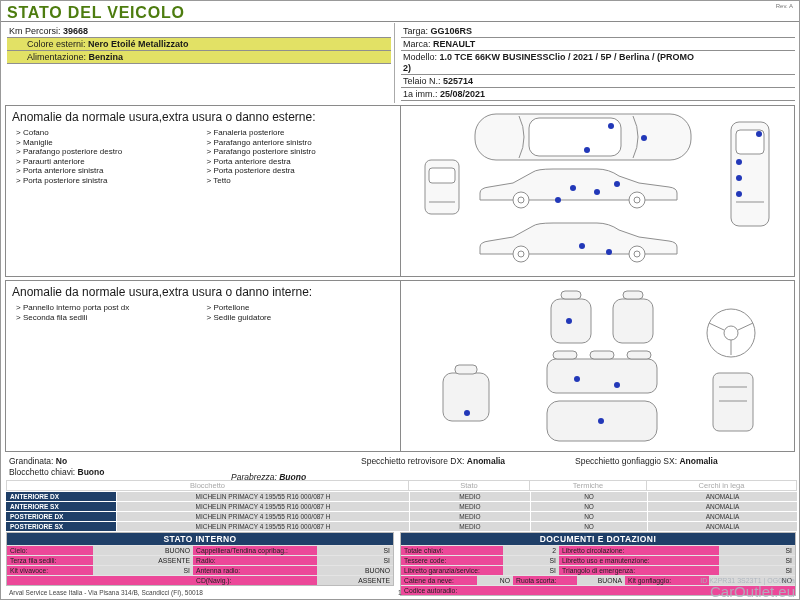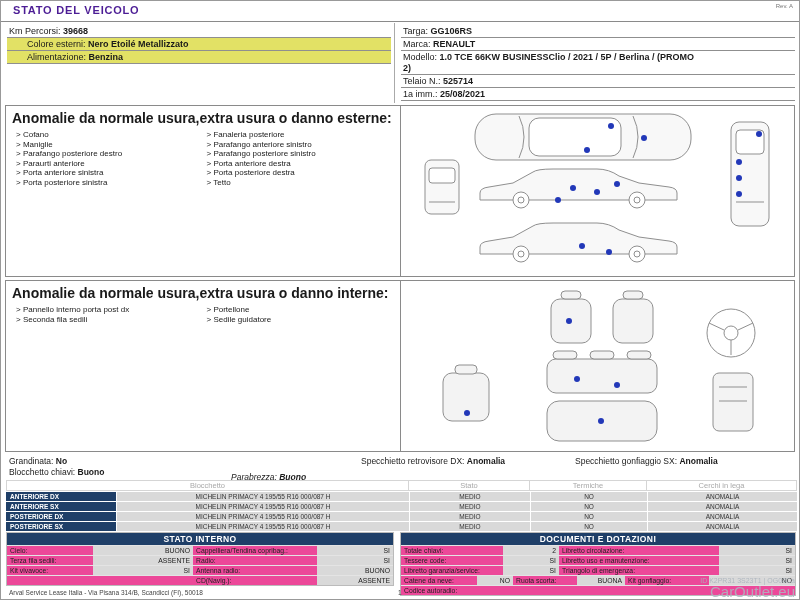--- a/index.html
+++ b/index.html
@@ -4,38 +4,38 @@
 <style>
   * { box-sizing: border-box; margin: 0; padding: 0; }
   body { background: #ffffff; margin: 0; }
   .page {
     position: relative; width: 800px; height: 600px; background: #fff;
     font-family: "Liberation Sans", sans-serif; color: #1a1a1a;
     border: 1px solid #999; overflow: hidden;
   }
   
   .header { position: absolute; top: 0; left: 0; right: 0; height: 21px; border-bottom: 1px solid #8a8a8a; }
-  .title { position: absolute; left: 12px; top: 3px; font-size: 11px; font-weight: bold; letter-spacing: .8px; color: #4c1d95; }
+  .title { position: absolute; left: 6px; top: 3px; font-size: 16px; font-weight: bold; letter-spacing: .8px; color: #4d7c0f; }
   .rev { position: absolute; right: 6px; top: 2px; font-size: 6px; color: #777; }
   
   .info { position: absolute; top: 22px; left: 4px; right: 4px; height: 80px; }
   .vline { position: absolute; left: 389px; top: 0; height: 80px; border-left: 1px solid #aaa; }
   .info-left { position: absolute; left: 2px; top: 2px; width: 384px; }
   .info-right { position: absolute; left: 396px; top: 2px; right: 0; }
   .irow { font-size: 9px; line-height: 12px; height: 13px; border-bottom: 1px solid #8f8f8f; padding: 0 2px; white-space: nowrap; overflow: hidden; }
   .irow .val { font-weight: bold; }
   .irow.hl { background: #e2e165; padding-left: 20px; }
   .irow-modello { height: 24px; white-space: normal; line-height: 11px; padding-top: 1px; }
   .irow-modello .inner { display: block; max-width: 300px; }
   
   .abox { position: absolute; left: 4px; right: 4px; height: 172px; border: 1px solid #8a8a8a; background: #fff; }
   #box-ext { top: 104px; }
   #box-int { top: 279px; }
   .abox-text { position: absolute; left: 0; top: 0; width: 393px; bottom: 0; padding: 4px 6px; }
-  .abox-title { font-size: 14px; font-weight: bold; }
+  .abox-title { font-size: 12px; font-weight: normal; }
   .acols { display: flex; margin-top: 4px; }
   .acol { width: 50%; }
   .item { font-size: 8px; line-height: 9.5px; padding-left: 4px; white-space: nowrap; }
   .item::before { content: "> "; }
   .abox-diagram { position: absolute; left: 394px; right: 0; top: 0; bottom: 0; border-left: 1px solid #8a8a8a; background: #fff; }
   .abox-diagram svg { display: block; width: 100%; height: 100%; }
   
   .summary { position: absolute; top: 455px; left: 8px; right: 8px; height: 23px; font-size: 8.5px; }
   .s-item { position: absolute; white-space: nowrap; }
   .s-item .val { font-weight: bold; }

